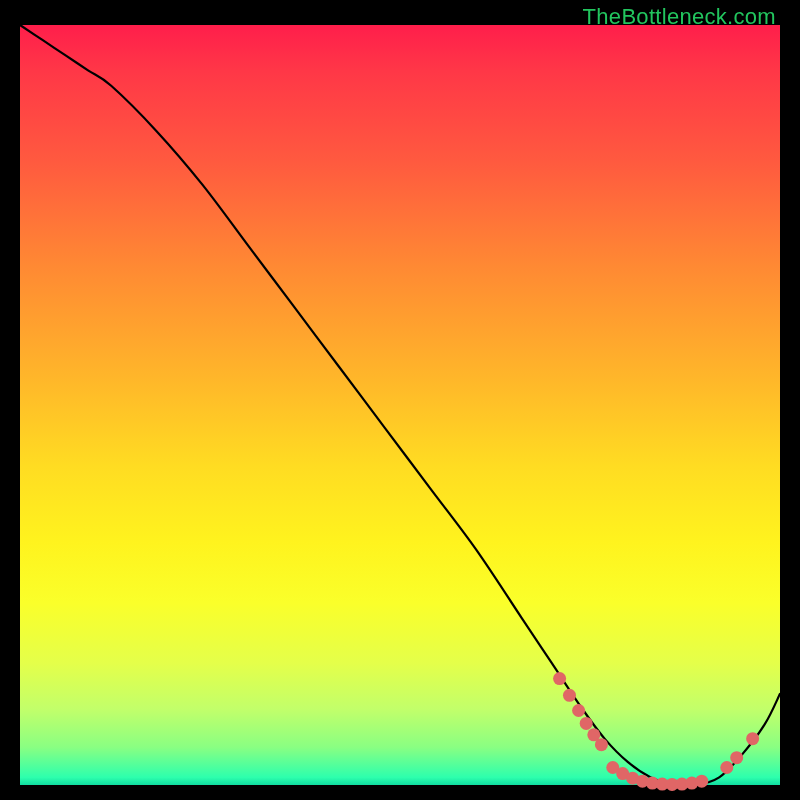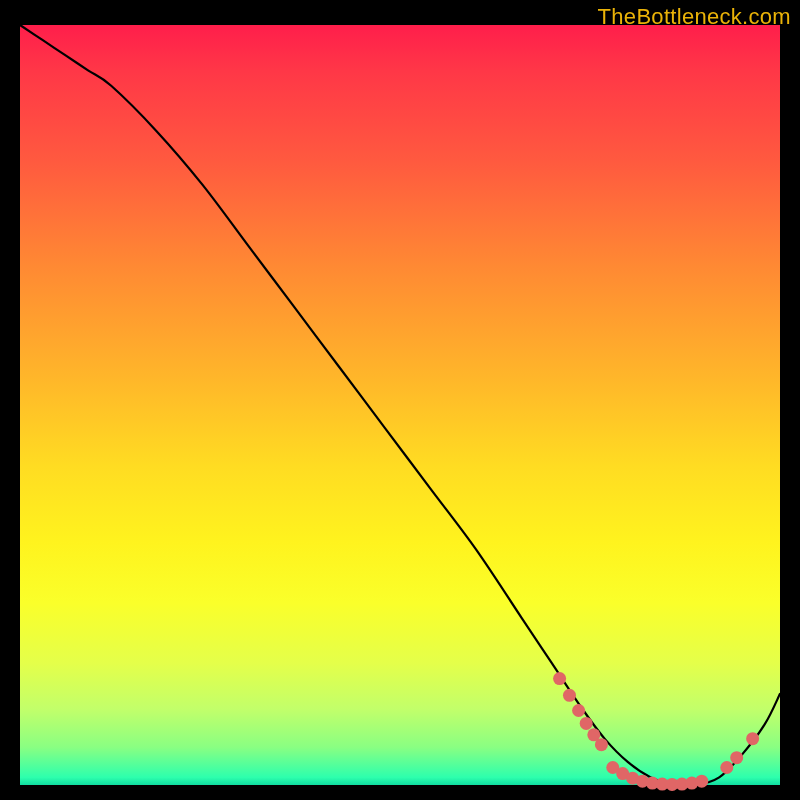--- a/index.html
+++ b/index.html
@@ -38,22 +38,22 @@
       #e4ff4a 84%,
       #c2ff6a 90%,
       #8aff82 95%,
       #2dffad 99%,
       #10dca0 100%
     );
   }
   .watermark {
     position: absolute;
     top: 4px;
-    right: 9px;
-    color: #eab308;
+    right: 24px;
+    color: #22c55e;
     font-family: Arial, Helvetica, sans-serif;
     font-size: 22px;
     letter-spacing: 0.3px;
     user-select: none;
   }
   svg.curve {
     position: absolute;
     left: 0;
     top: 0;
     width: 760px;

